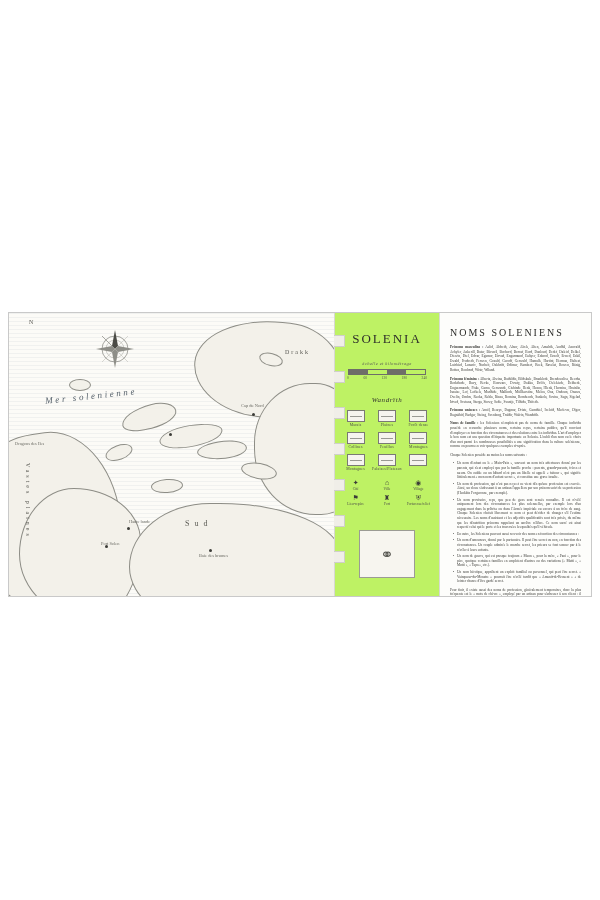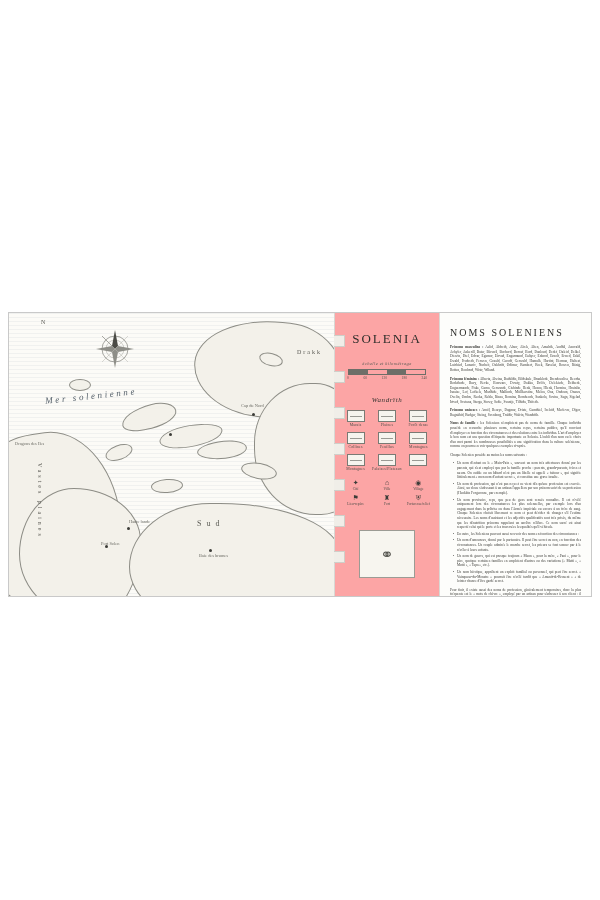--- a/index.html
+++ b/index.html
@@ -104,21 +104,20 @@
     font-style: italic;
     transform: rotate(-6deg);
     white-space: nowrap;
   }
   .land-label {
     position: absolute;
     font-size: 6px;
     letter-spacing: 2px;
     color: #5a5a54;
     white-space: nowrap;
-    margin-left: 12px;
   }
   .land-label.vert {
     writing-mode: vertical-rl;
     letter-spacing: 3px;
   }
   .compass {
     position: absolute;
     left: 84px; top: 14px;
     width: 44px; height: 44px;
   }
@@ -134,21 +133,21 @@
     width: 3px; height: 3px;
     border-radius: 50%;
     background: #3c3c38;
   }
 
   
   .mid-panel {
     position: relative;
     width: 105px;
     height: 100%;
-    background: #fca5a5;
+    background: #bef264;
     border-right: 1px solid #d8d8d4;
     padding: 10px 6px;
     box-sizing: border-box;
   }
   .map-title {
     text-align: center;
     font-size: 13px;
     letter-spacing: 2px;
     color: #2e2e2b;
     font-family: "Liberation Serif", serif;

